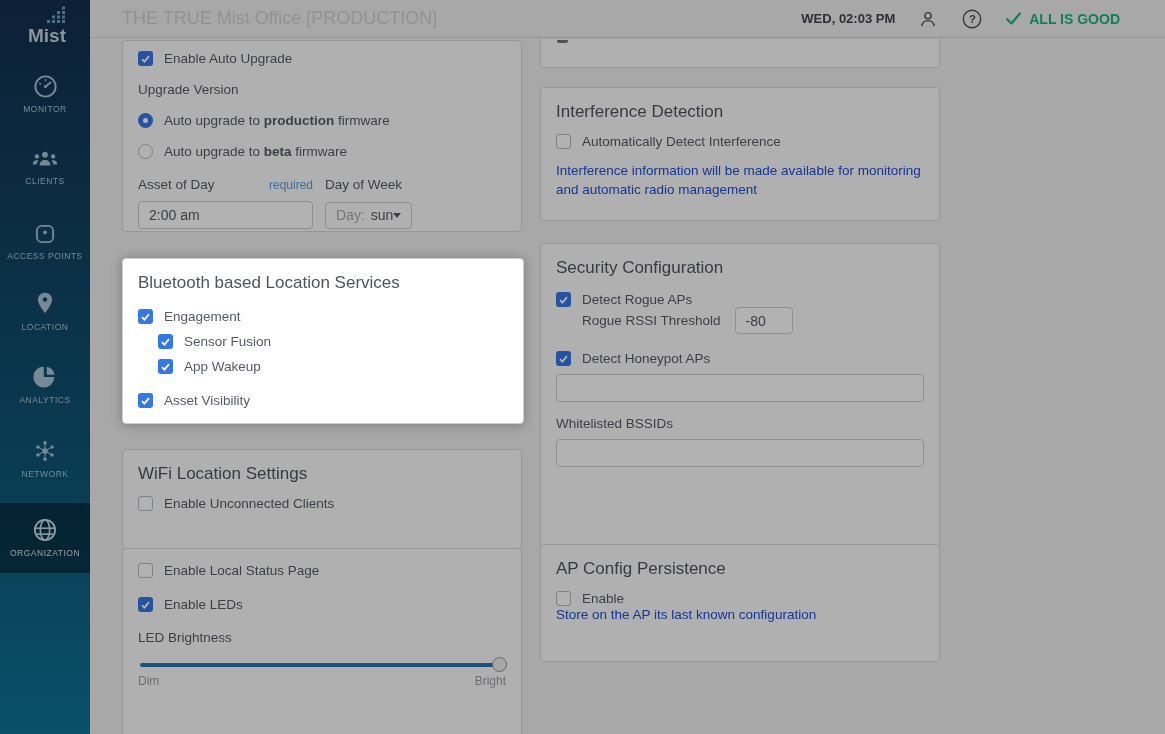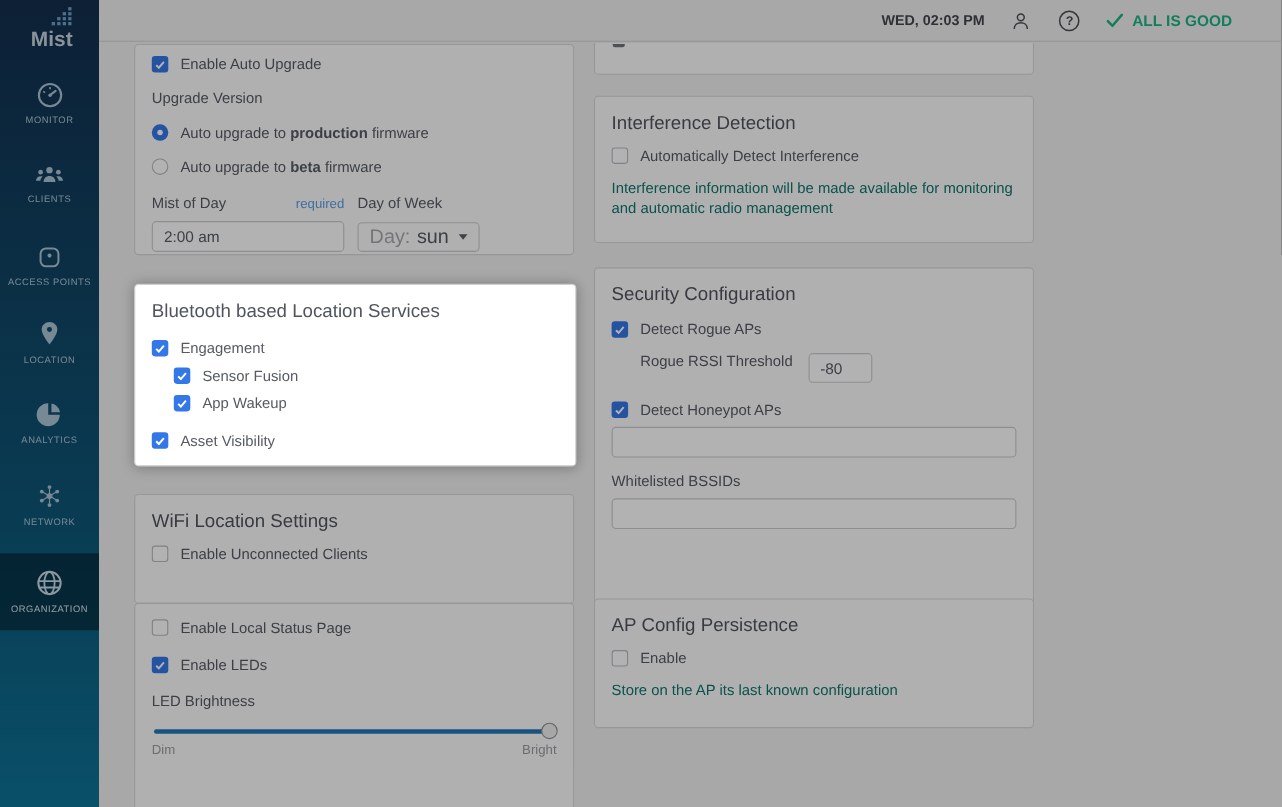--- a/index.html
+++ b/index.html
@@ -48,49 +48,49 @@
   .check-row.first{ margin-top:0; }
   .check-row.indent{ margin-left:20px; margin-top:10px; }
   .cb{ width:15px; height:15px; border-radius:3px; flex:none; cursor:pointer; }
   .cb.checked{ background:#3478e8; display:flex; align-items:center; justify-content:center; }
   .cb.unchecked{ background:#fff; border:1px solid #b6bac0; }
   .radio{ width:15px; height:15px; border-radius:50%; flex:none; position:relative; cursor:pointer; }
   .radio.checked{ background:#3478e8; }
   .radio.checked::after{ content:""; position:absolute; left:5px; top:5px; width:5px; height:5px; border-radius:50%; background:#fff; }
   .radio.unchecked{ background:#fff; border:1px solid #b6bac0; }
   .field-label{ font-size:13.5px; color:#565b63; }
-  .muted{ font-size:13.5px; color:#0f766e; line-height:1.4; }
+  .muted{ font-size:13.5px; color:#1d4ed8; line-height:1.4; }
   input.box{
     border:1px solid #c9ccd0; border-radius:4px; background:#fff;
     font-family:"Liberation Sans",sans-serif; font-size:14px; color:#565b63; padding:0 10px;
   }
   
   .labels-row{ display:flex; margin-top:18px; align-items:baseline; }
   .tod-label-wrap{ width:175px; display:flex; justify-content:space-between; align-items:baseline; }
   .required{ font-size:12px; color:#5b9ce6; }
   .dow-label{ margin-left:12px; }
   .inputs-row{ display:flex; margin-top:9px; align-items:center; }
   .dropdown{
-    margin-left:12px; width:111px; height:27px; border:1px solid #c9ccd0; border-radius:4px;
-    display:flex; align-items:center; padding:0 10px; cursor:pointer; font-size:18px;
+    margin-left:12px; width:87px; height:27px; border:1px solid #c9ccd0; border-radius:4px;
+    display:flex; align-items:center; padding:0 10px; cursor:pointer; font-size:14px;
   }
   .dd-prefix{ color:#a6a9ad; margin-right:6px; }
   .dd-value{ color:#565b63; }
   .caret{ margin-left:auto; width:0; height:0; border-left:4px solid transparent;
           border-right:4px solid transparent; border-top:5px solid #5a5e64; }
   .bold-word{ font-weight:700; }
   
   .slider{ position:relative; height:4px; background:#2377b8; border-radius:2px; margin:18px 2px 0; cursor:pointer; }
   .slider-handle{
     position:absolute; right:-3px; top:-6px; width:15px; height:15px; border-radius:50%;
     background:#efefef; border:1px solid #8f9398; cursor:grab;
   }
   .slider-ends{ display:flex; justify-content:space-between; font-size:12px; color:#9a9da1; margin-top:7px; }
   
-  .rssi-row{ display:flex; align-items:flex-start; margin-left:26px; margin-top:14px; }
+  .rssi-row{ display:flex; align-items:center; margin-left:26px; }
   .full-input{ width:100%; height:28px; margin-top:8px; }
   
   .clipped-frag{ position:absolute; left:16px; top:100px; width:11px; height:3px;
                  background:#70757b; border-radius:0 0 2px 2px; }
   
   .overlay{ position:absolute; inset:0; background:rgba(0,0,0,.30); z-index:50; }
   .card.spotlight{
     background:#fff; border-color:#cfcfcf; z-index:60;
     box-shadow:0 1px 12px rgba(0,0,0,.28);
   }
@@ -196,20 +196,21 @@
         <circle cx="12" cy="12" r="8.7" fill="none" stroke="#c9dbe8" stroke-width="1.6"></circle>
         <ellipse cx="12" cy="12" rx="4" ry="8.7" fill="none" stroke="#c9dbe8" stroke-width="1.4"></ellipse>
         <line x1="3.6" y1="10.5" x2="20.4" y2="10.5" stroke="#c9dbe8" stroke-width="1.4"></line>
         <line x1="4.5" y1="15.5" x2="19.5" y2="15.5" stroke="#c9dbe8" stroke-width="1.4"></line>
       </svg>
       <span class="nav-label" style="color:#d3e2ec">ORGANIZATION</span>
     </div>
   </nav>
 
   <header class="header">
+    <h1 class="page-title">THE TRUE Mist Office [PRODUCTION]</h1>
     <div class="header-right">
       <span class="clock">WED, 02:03 PM</span>
       <svg width="22" height="22" viewBox="0 0 24 24" style="cursor:pointer">
         <circle cx="12" cy="8.5" r="3.4" fill="none" stroke="#4b4e53" stroke-width="1.5"></circle>
         <path d="M5.5 20c0-4 3-6.2 6.5-6.2s6.5 2.2 6.5 6.2" fill="none" stroke="#4b4e53" stroke-width="1.5"></path>
       </svg>
       <svg width="22" height="22" viewBox="0 0 24 24" style="cursor:pointer">
         <circle cx="12" cy="12" r="9.5" fill="none" stroke="#4b4e53" stroke-width="1.5"></circle>
         <text x="8.7" y="16.3" font-size="12.5" font-weight="700" fill="#4b4e53" font-family="Liberation Sans, sans-serif">?</text>
       </svg>
@@ -237,21 +238,21 @@
       <div class="check-row" style="margin-top:16px">
         <span class="radio checked"></span>
         <span><span>Auto upgrade to </span><span class="bold-word">production</span><span> firmware</span></span>
       </div>
       <div class="check-row" style="margin-top:16px">
         <span class="radio unchecked"></span>
         <span><span>Auto upgrade to </span><span class="bold-word">beta</span><span> firmware</span></span>
       </div>
       <div class="labels-row">
         <div class="tod-label-wrap">
-          <span class="field-label">Mist of Day</span>
+          <span class="field-label">Asset of Day</span>
           <span class="required">required</span>
         </div>
         <span class="field-label dow-label">Day of Week</span>
       </div>
       <div class="inputs-row">
         <input class="box" style="width: 175px; height: 28px;" value="2:00 am">
         <div class="dropdown">
           <span class="dd-prefix">Day:</span>
           <span class="dd-value">sun</span>
           <span class="caret"></span>
@@ -365,20 +366,20 @@
       <div class="field-label" style="margin-top:14px">Whitelisted BSSIDs</div>
       <input class="box full-input" style="">
     </section>
 
     <section class="card" style="left:450px; top:505px; width:400px; height:118px;">
       <div class="card-title" style="margin-bottom:12px">AP Config Persistence</div>
       <div class="check-row first">
         <span class="cb unchecked"></span>
         <span>Enable</span>
       </div>
-      <div class="muted" style="margin-top:13px">Store on the AP its last known configuration</div>
+      <div class="muted" style="margin-top:0">Store on the AP its last known configuration</div>
     </section>
 
   </main>
 
   <div class="overlay"></div>
 
 </div>
 
 </body></html>

